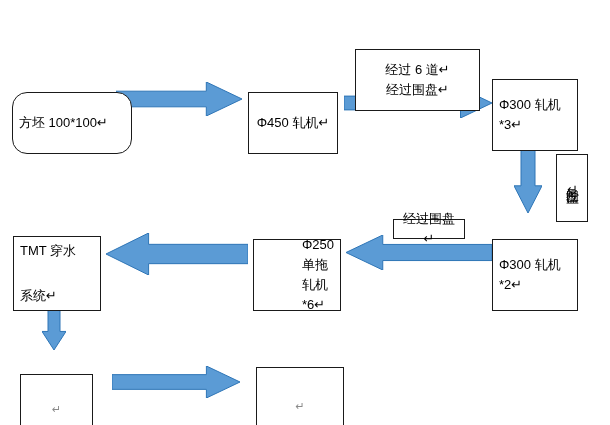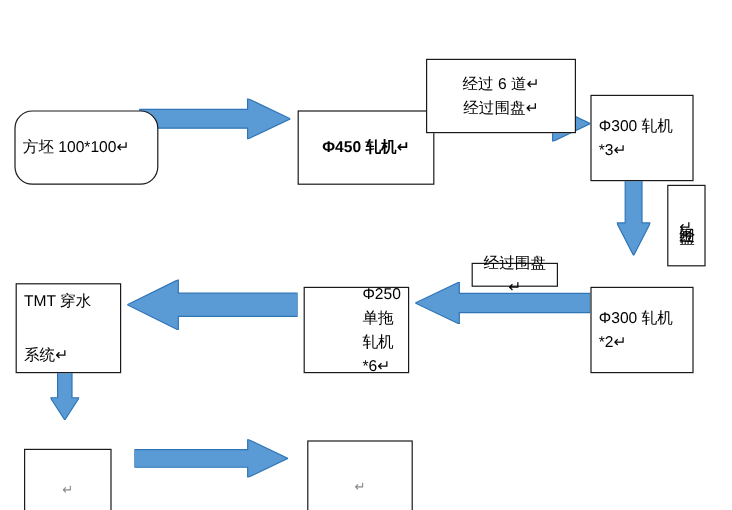--- a/index.html
+++ b/index.html
@@ -86,21 +86,21 @@
       <svg width="24" height="58" viewBox="0 0 24 58">
         <path d="M6,0 L18,0 L18,39.44 L24,39.44 L12,58 L0,39.44 L6,39.44 Z" fill="#5B9BD5" stroke="#2E75B6" stroke-width="1" stroke-linejoin="miter"></path>
       </svg>
     </div>
     <div class="arrow" style="left: 112px; top: 366px; width: 128px; height: 32px;">
       <svg width="128" height="32" viewBox="0 0 128 32">
         <path d="M0,8.64 L94.4,8.64 L94.4,0 L128,16 L94.4,32 L94.4,23.36 L0,23.36 Z" fill="#5B9BD5" stroke="#2E75B6" stroke-width="1" stroke-linejoin="miter"></path>
       </svg>
     </div>
     <div class="node left" style="left: 12px; top: 68px; width: 120px; height: 62px; border-color: rgb(26, 26, 26); color: rgb(0, 0, 0); border-radius: 15px;"><span class="line">方坯 100*100↵</span></div>
-    <div class="node center" style="left: 248px; top: 68px; width: 114px; height: 62px; border-color: rgb(26, 26, 26); color: rgb(0, 0, 0); font-weight: bold;"><span class="line">Φ450 轧机↵</span></div>
+    <div class="node center" style="left: 248px; top: 68px; width: 90px; height: 62px; border-color: rgb(26, 26, 26); color: rgb(0, 0, 0);"><span class="line">Φ450 轧机↵</span></div>
     <div class="node center" style="left: 355px; top: 25px; width: 125px; height: 62px; border-color: rgb(26, 26, 26); color: rgb(0, 0, 0);"><span class="line">经过 6 道↵</span><span class="line">经过围盘↵</span></div>
     <div class="node left" style="left: 492px; top: 55px; width: 86px; height: 72px; border-color: rgb(26, 26, 26); color: rgb(0, 0, 0);"><span class="line">Φ300 轧机</span><span class="line">*3↵</span></div>
     <div class="node vertical center" style="left: 556px; top: 130px; width: 32px; height: 68px; border-color: rgb(26, 26, 26); color: rgb(0, 0, 0);"><span class="line">经围盘↵</span></div>
     <div class="node left" style="left: 492px; top: 215px; width: 86px; height: 72px; border-color: rgb(26, 26, 26); color: rgb(0, 0, 0);"><span class="line">Φ300 轧机</span><span class="line">*2↵</span></div>
     <div class="node center" style="left: 393px; top: 195px; width: 72px; height: 20px; border-color: rgb(26, 26, 26); color: rgb(0, 0, 0);"><span class="line">经过围盘↵</span></div>
     <div class="node left" style="left: 253px; top: 215px; width: 88px; height: 72px; border-color: rgb(26, 26, 26); color: rgb(0, 0, 0); padding-left: 48px;"><span class="line">Φ250 单拖</span><span class="line">轧机*6↵</span></div>
     <div class="node left" style="left: 13px; top: 212px; width: 88px; height: 75px; border-color: rgb(26, 26, 26); color: rgb(0, 0, 0); justify-content: space-between;"><span class="line">TMT 穿水</span><span class="line">系统↵</span></div>
     <div class="node center" style="left: 20px; top: 350px; width: 73px; height: 72px; border-color: rgb(26, 26, 26); color: rgb(0, 0, 0);"><span class="line pilcrow">↵</span></div>
     <div class="node center" style="left: 256px; top: 343px; width: 88px; height: 80px; border-color: rgb(26, 26, 26); color: rgb(0, 0, 0);"><span class="line pilcrow">↵</span></div>
   </div>

